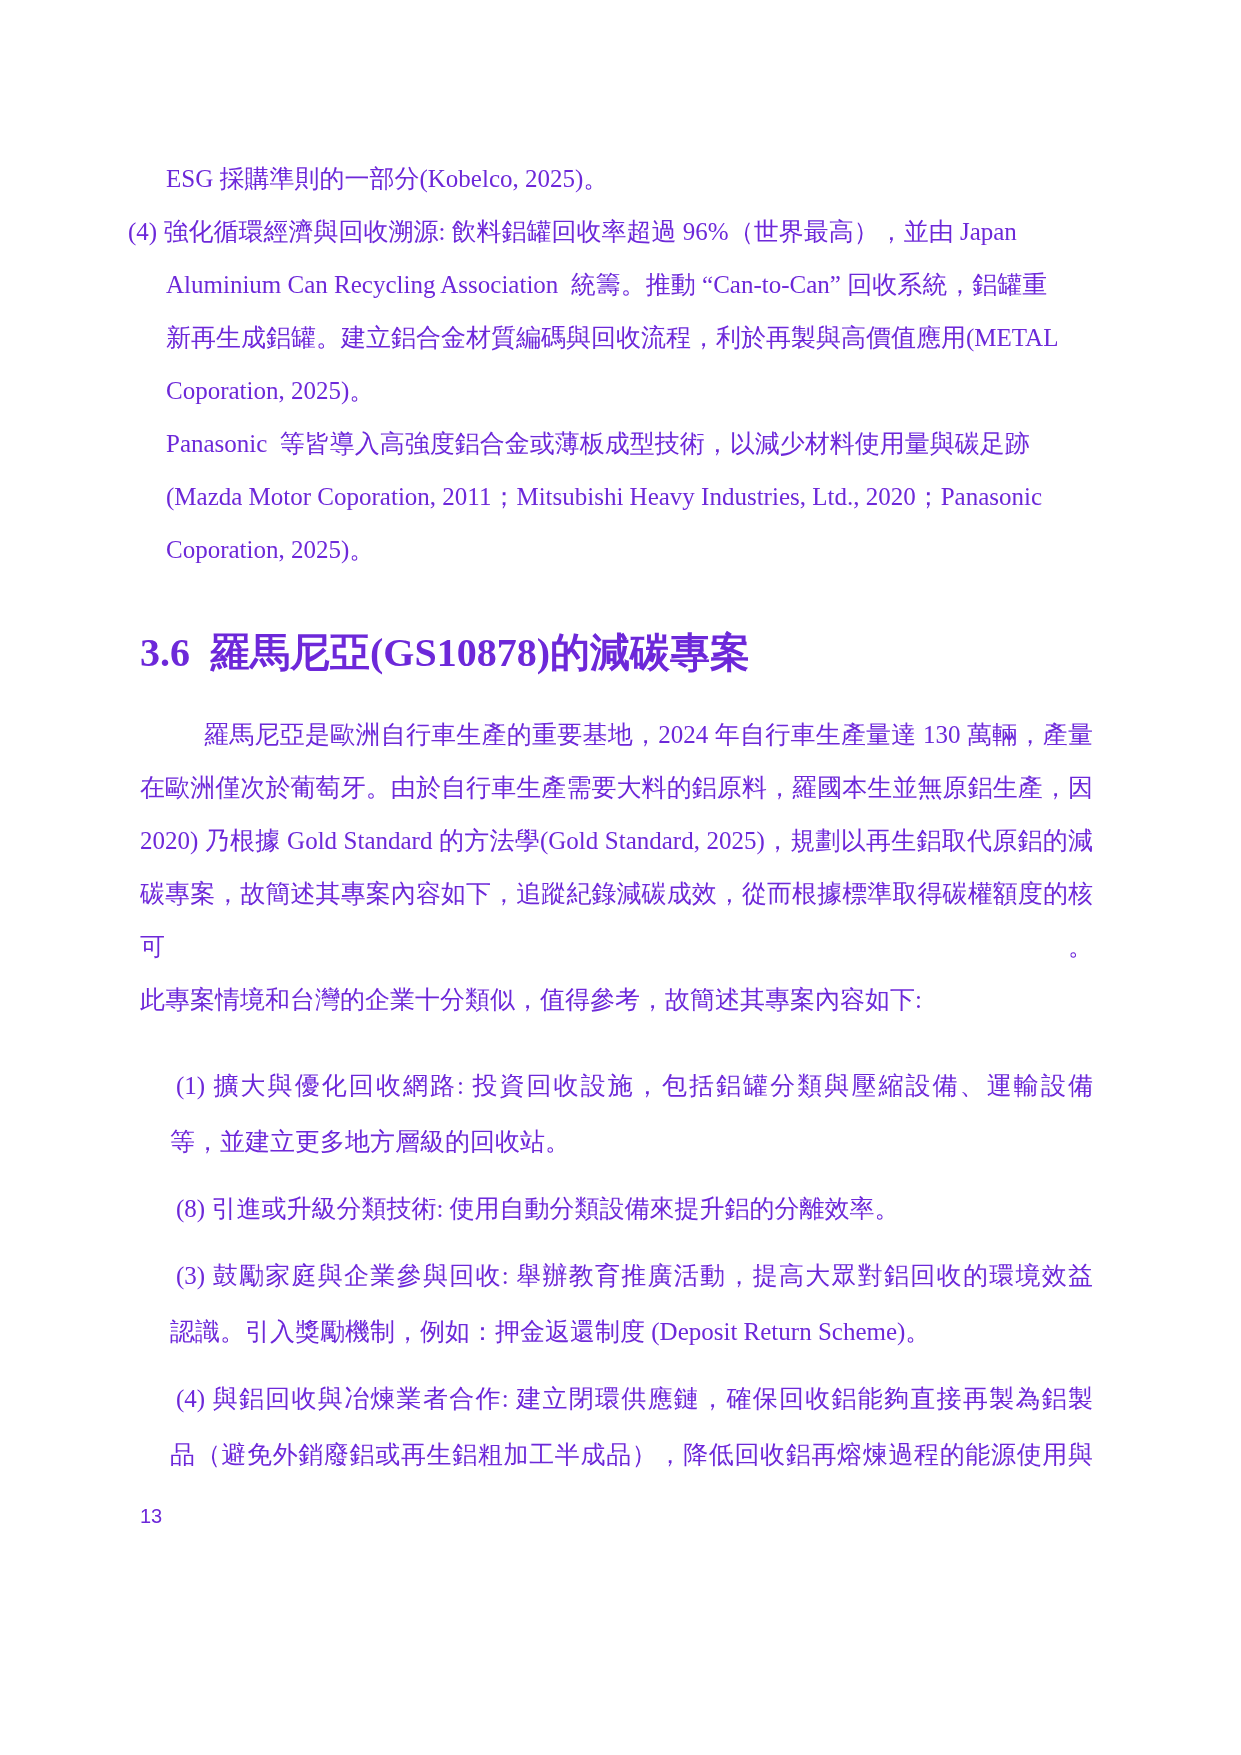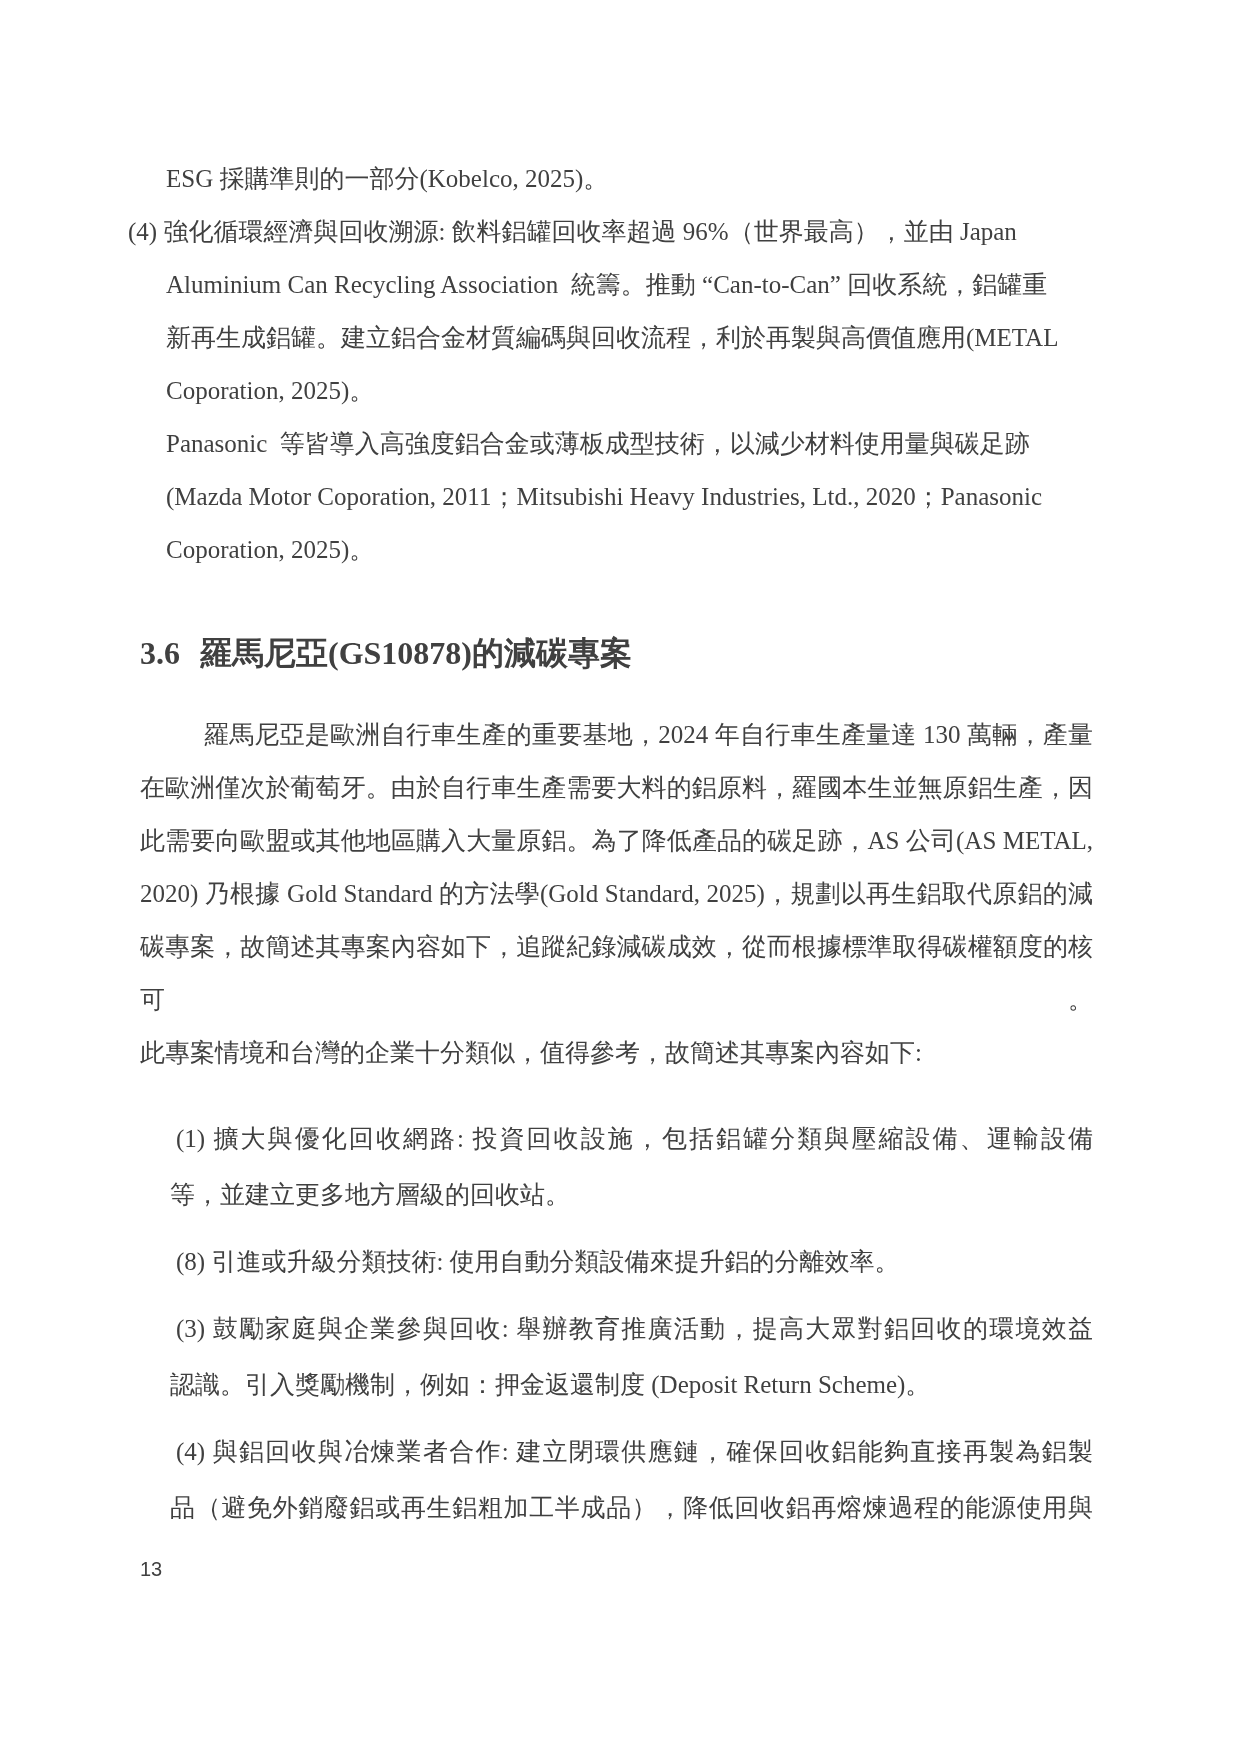--- a/index.html
+++ b/index.html
@@ -1,38 +1,38 @@
 <!DOCTYPE html>
 <html><head>
 <meta charset="utf-8">
 <style>
   html,body{margin:0;padding:0;background:#ffffff;}
   .page{
     position:relative;
     width:1241px;height:1755px;
     background:#ffffff;
-    color:#404040;
+    color:#6d28d9;
     font-family:"Liberation Serif","DejaVu Serif",serif;
     font-size:25px;
     box-sizing:border-box;
     padding:152px 148px 0 140px;
     overflow:hidden;
   }
   .line{
     line-height:53px;
     white-space:pre-wrap;
   }
   
   .s1-item{margin-left:-12px;}
   .s1-cont{margin-left:26px;}
   
   .heading{
     display:flex;
     gap:20px;
-    font-size:32px;
+    font-size:40px;
     line-height:58px;
     margin-top:48px;
     margin-bottom:26px;
     white-space:pre-wrap;
   }
   
   .para{margin-left:0;}
   .para-first{padding-left:64px;}
   
   .list-line{line-height:56px;}
@@ -66,21 +66,20 @@
       <div class="line  s1-cont">Coporation, 2025)。</div>
     </div>
 
   <h2 class="heading">
     <span>3.6</span><span>羅馬尼亞(GS10878)的減碳專案</span>
   </h2>
 
   <div id="intro-paragraph">
       <div class="line  para-first justify">羅馬尼亞是歐洲自行車生產的重要基地，2024 年自行車生產量達 130 萬輛，產量</div>
       <div class="line  para justify">在歐洲僅次於葡萄牙。由於自行車生產需要大料的鋁原料，羅國本生並無原鋁生產，因</div>
-      <div class="line  para justify">此需要向歐盟或其他地區購入大量原鋁。為了降低產品的碳足跡，AS 公司(AS METAL,</div>
       <div class="line  para justify">2020) 乃根據 Gold Standard 的方法學(Gold Standard, 2025)，規劃以再生鋁取代原鋁的減</div>
       <div class="line  para justify">碳專案，故簡述其專案內容如下，追蹤紀錄減碳成效，從而根據標準取得碳權額度的核可。</div>
       <div class="line  para">此專案情境和台灣的企業十分類似，值得參考，故簡述其專案內容如下:</div>
     </div>
 
   <div id="project-list">
       <div class="line list-line list-item list-start justify">(1) 擴大與優化回收網路: 投資回收設施，包括鋁罐分類與壓縮設備、運輸設備</div>
       <div class="line list-line list-cont">等，並建立更多地方層級的回收站。</div>
       <div class="line list-line list-item gap">(8) 引進或升級分類技術: 使用自動分類設備來提升鋁的分離效率。</div>
       <div class="line list-line list-item gap justify">(3) 鼓勵家庭與企業參與回收: 舉辦教育推廣活動，提高大眾對鋁回收的環境效益</div>

